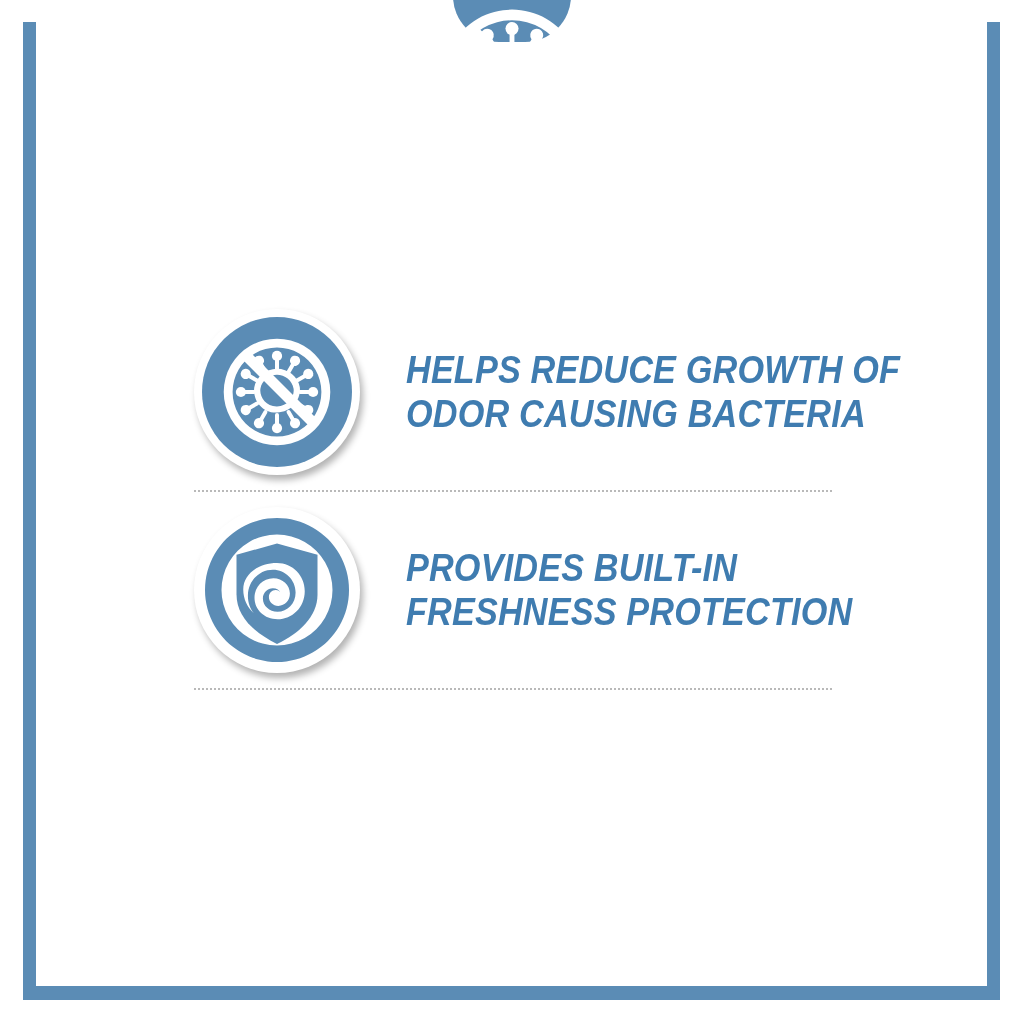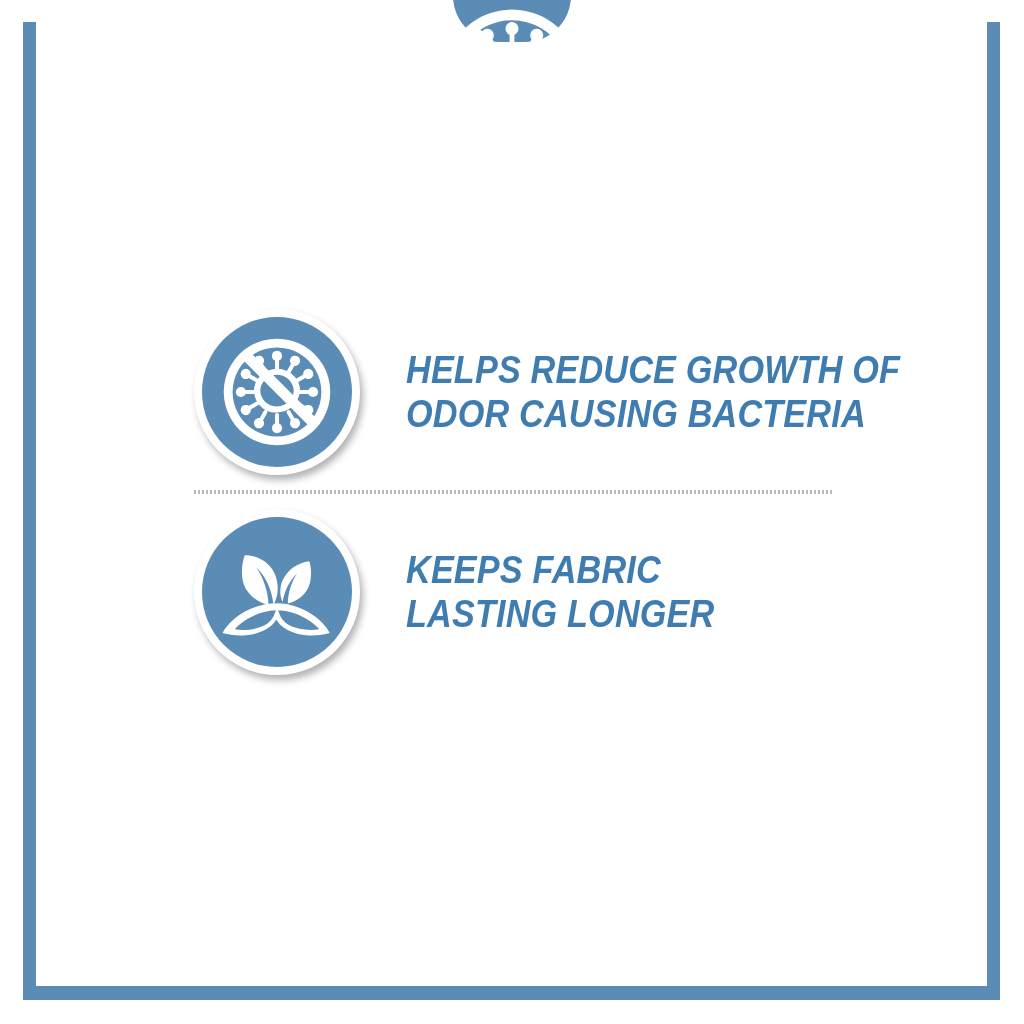--- a/index.html
+++ b/index.html
@@ -287,49 +287,44 @@
         </svg>
       </div>
       <div class="feature-text">
         <span>HELPS REDUCE GROWTH OF</span>
         <span>ODOR CAUSING BACTERIA</span>
       </div>
     </div>
 
     <div class="divider"></div>
 
-
-    <div class="divider"></div>
-
     <div class="feature">
       <div class="feature-badge">
         <svg viewBox="0 0 100 100" width="150" height="150" aria-hidden="true">
-          <circle cx="50" cy="50" r="50" fill="#5b8cb5"></circle>
-          <g fill="#ffffff">
-
-            <path d="M28.5 25.5 C41 25.5 50.5 34.5 50.5 47.5 C50.5 52 49.4 55.6 47.6 58.3
-                     C46.6 48.2 42.4 39.6 36.2 33.7 C41 40.7 44 49.5 44.4 58.7
-                     C37.5 57.3 28.5 51.2 27 41.5 C26 35.2 27.1 29.6 28.5 25.5 Z"></path>
-
-            <path d="M71.5 29.5 C72.8 33.5 73.2 38.6 72 43.8 C70.2 51.4 63.4 56.3 57.2 57.6
-                     C57.4 50.2 59.7 43.2 63.4 37.7 C58.5 42.3 55 48.9 53.8 56.6
-                     C52.5 54.2 51.9 51.2 52.3 47.8 C53.4 38 62 30.6 71.5 29.5 Z"></path>
-
-            <path d="M50.2 57.5 C59 57.5 68.6 61.2 75.6 66.5 C80.4 70.2 83.6 74.2 85.2 77.4
-                     C78.5 79.3 70.4 79.6 62.9 77.6 C56.6 75.9 51.8 72.6 49.6 68.4
-                     C47.2 72.6 42.3 75.9 36 77.6 C28.5 79.6 20.4 79.3 13.7 77.4
-                     C15.3 74.2 18.5 70.2 23.3 66.5 C30.3 61.2 40.1 57.5 50.2 57.5 Z
-                     M50 62.2 C42.3 62.2 34.2 65.2 28.1 69.4 C25.3 71.3 23.2 73.3 21.9 74.9
-                     C27 75.7 32.6 75.3 37.4 73.9 C43.3 72.2 47.2 68.8 48.5 64.2
-                     L50 60.6 L51.5 64.2 C52.8 68.8 56.7 72.2 62.6 73.9
-                     C67.4 75.3 73 75.7 78.1 74.9 C76.8 73.3 74.7 71.3 71.9 69.4
-                     C65.8 65.2 57.7 62.2 50 62.2 Z"></path>
-          </g>
+          <circle cx="50" cy="50" r="50" fill="#ffffff"></circle>
+
+          <path d="M50 2 A48 48 0 1 0 50.01 2 Z M50 13 A37 37 0 1 1 49.99 13 Z" fill="#5b8cb5"></path>
+
+          <path d="M50 19 L77 26.5 L77 53 C77 68 64.5 79 50 86 C35.5 79 23 68 23 53 L23 26.5 Z" fill="#5b8cb5"></path>
+
+          <path d="M50 32 C60.5 32 68.5 40.5 68.5 50.8 C68.5 61.6 60.1 69.5 50.4 69.5
+                   C41.6 69.5 35 63.2 35 55.2 C35 47.8 40.6 42.2 47.6 42.2
+                   C53.8 42.2 58.6 46.8 58.6 52.4 C58.6 57.1 55.2 60.6 50.9 60.6
+                   C47.3 60.6 44.6 58 44.6 54.7 C44.6 52 46.6 50 49.1 50
+                   C50.8 50 52.1 50.9 52.7 52.2
+                   C51.7 50.2 49.7 48.9 47.3 48.9 C43.6 48.9 40.6 51.9 40.6 55.7
+                   C40.6 60.6 44.9 64.5 50.3 64.5 C57 64.5 62.4 58.9 62.4 51.6
+                   C62.4 43.3 55.6 36.5 47.3 36.5 C38.1 36.5 30.6 44 30.6 53.8
+                   C30.6 58.5 32.1 62.5 34.7 65.6
+                   C30.2 61.5 27.5 55.9 27.5 49.6 C27.5 39.5 37.6 32 50 32 Z" fill="#ffffff"></path>
         </svg>
       </div>
       <div class="feature-text">
-        <span>KEEPS FABRIC</span>
-        <span>LASTING LONGER</span>
+        <span>PROVIDES BUILT-IN</span>
+        <span>FRESHNESS PROTECTION</span>
       </div>
     </div>
 
+    <div class="divider"></div>
+
+
   </div>
 </div>
 
 </body></html>

